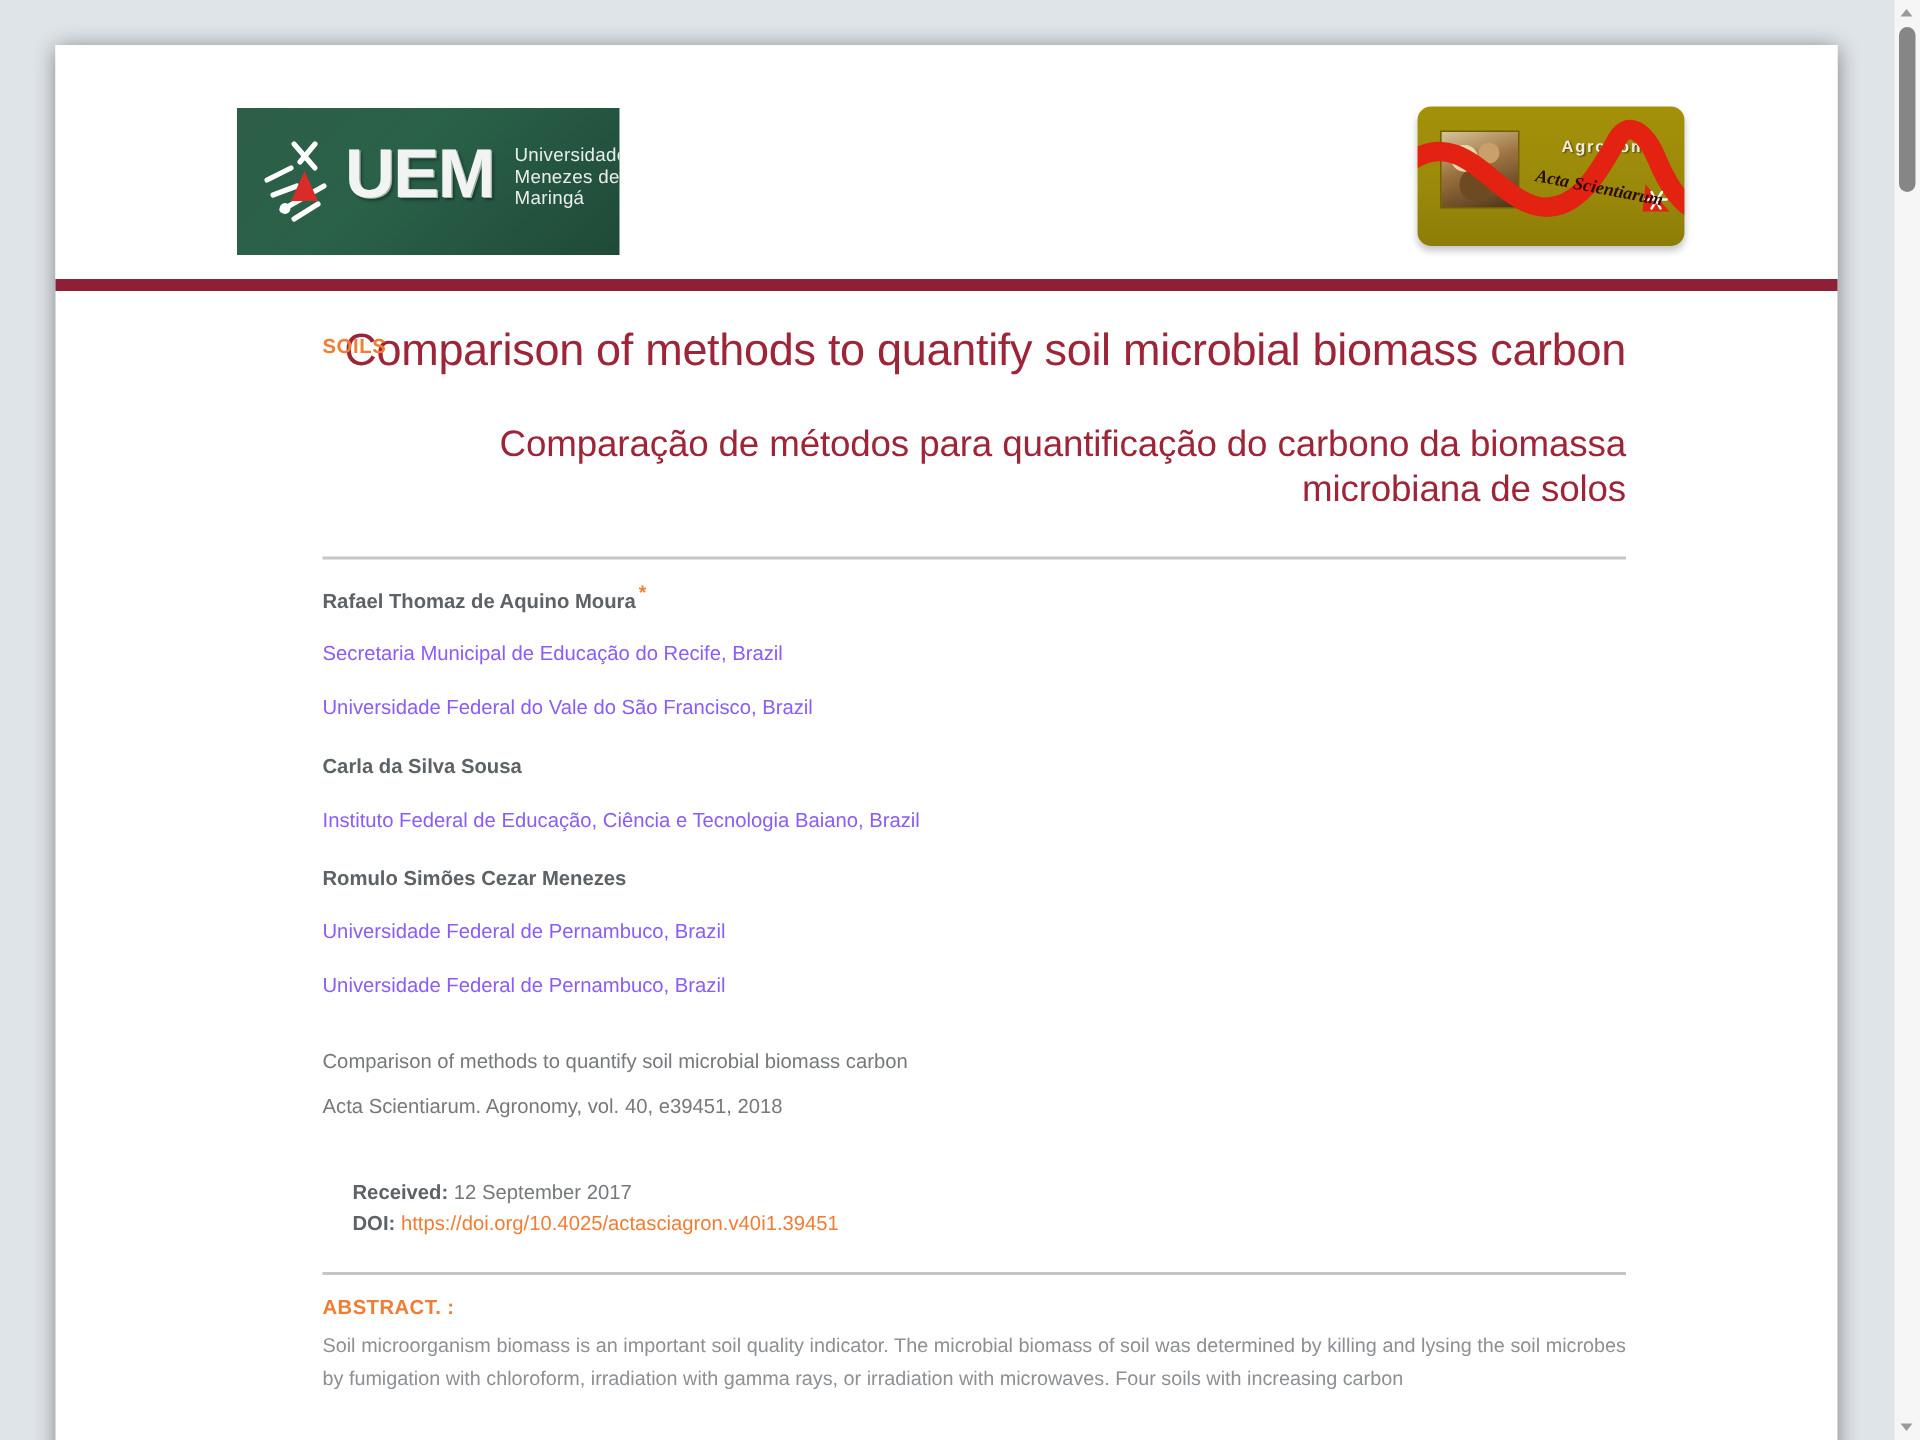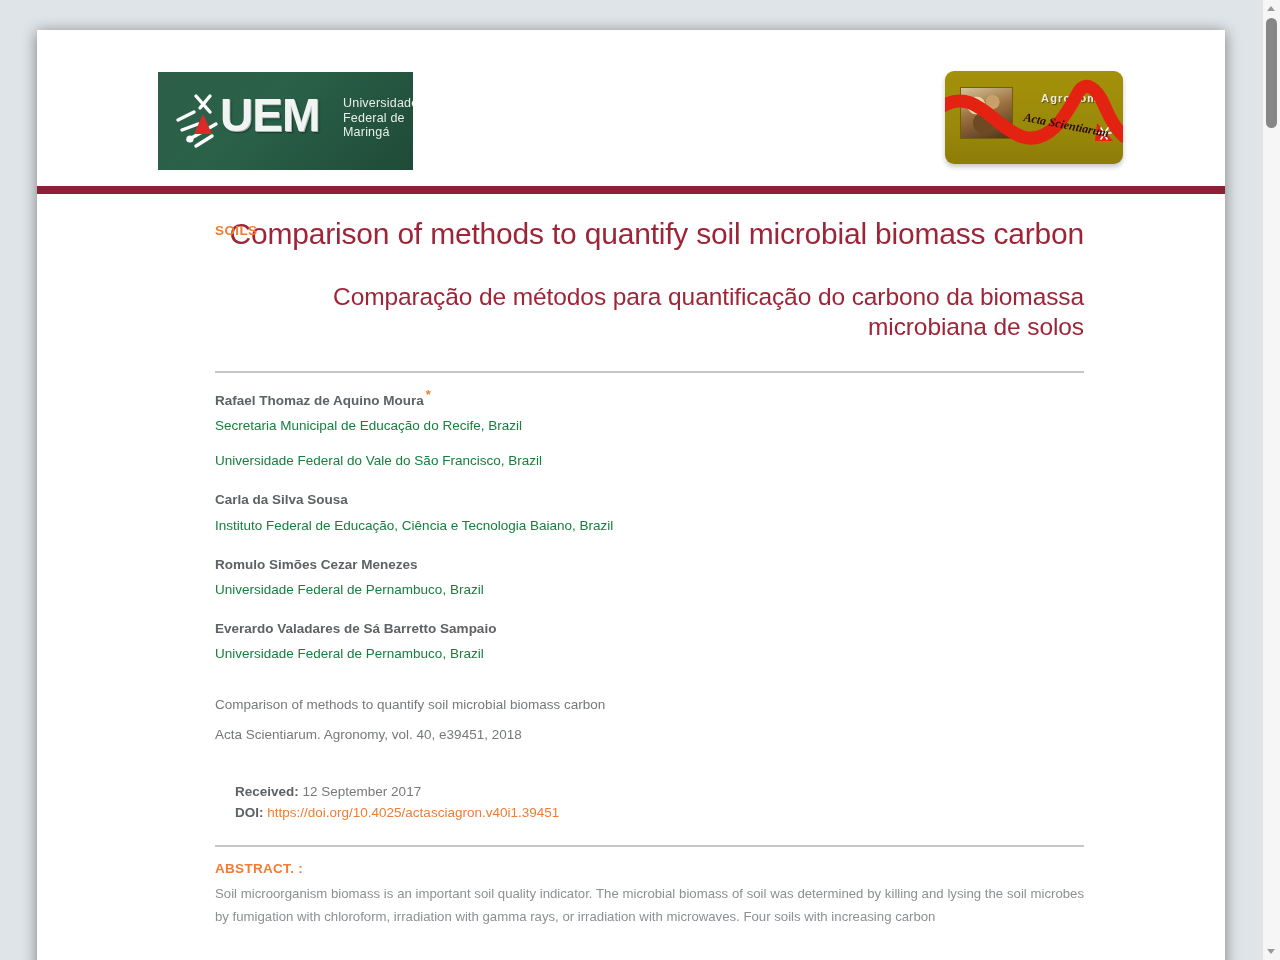--- a/index.html
+++ b/index.html
@@ -50,21 +50,21 @@
   }
   .uem-emblem {
     position: absolute;
     left: 14px;
     top: 18px;
     width: 64px;
     height: 62px;
   }
   .uem-word {
     position: absolute;
-    left: 62px;
+    left: 72px;
     top: 20px;
     font-family: "Liberation Sans", sans-serif;
     font-weight: bold;
     font-size: 46px;
     letter-spacing: -1px;
     color: #f2f4f3;
     text-shadow: 1px 1px 0 #9fb3a9, 2px 2px 2px rgba(0,0,0,0.4);
     line-height: 1;
     text-align: center;
   }
@@ -198,22 +198,22 @@
     color: #f07d33;
     font-size: 13px;
     font-weight: bold;
     vertical-align: super;
     margin-left: 2px;
   }
   .author-affil {
     font-family: "Liberation Sans", sans-serif;
     font-size: 13.5px;
     line-height: 20px;
-    color: #15803d;
-    margin-top: 6px;
+    color: #8b5cf6;
+    margin-top: 16px;
   }
 
   .meta { padding: 17px 141px 0 178px; }
   .meta-line {
     font-family: "Liberation Sans", sans-serif;
     font-size: 13.5px;
     line-height: 18px;
     color: #76797c;
     margin-bottom: 12px;
   }
@@ -317,21 +317,21 @@
             <line x1="38" y1="6" x2="28" y2="18"></line>
             <line x1="16" y1="50" x2="44" y2="34"></line>
             <line x1="24" y1="56" x2="40" y2="46"></line>
           </g>
           <polygon points="31,24 40,44 22,44" fill="#d92b27"></polygon>
           <circle cx="18" cy="49" r="3.6" fill="#ffffff"></circle>
         </svg>
         <div class="uem-word">UEM</div>
         <div class="uem-sub">
           <div>Universidade</div>
-          <div>Federal de</div>
+          <div>Menezes de</div>
           <div>Maringá</div>
         </div>
       </div>
 
       <div class="acta-logo">
         <div class="acta-thumb"></div>
         <div class="acta-agronomy">Agronomy</div>
         <svg class="acta-ribbon" viewBox="0 0 178 93">
           <path d="M -4 36 C 30 14, 50 58, 78 66 C 104 73, 120 46, 133 22 C 140 9, 152 16, 160 36 C 166 50, 172 60, 180 66" stroke="#e32212" stroke-width="13" fill="none" stroke-linecap="round"></path>
           <path d="M 152 52 L 168 70 L 150 70 Z" fill="#e32212"></path>
@@ -381,23 +381,20 @@
         </div>
 
         <div class="author-block">
           <div>
             <span class="author-name">Romulo Simões Cezar Menezes</span><span class="author-star"></span>
           </div>
           <div class="author-affil">Universidade Federal de Pernambuco, Brazil</div>
         </div>
 
         <div class="author-block">
-          <div>
-            <span class="author-name">Everardo Valadares de Sá Barretto Sampaio</span><span class="author-star"></span>
-          </div>
           <div class="author-affil">Universidade Federal de Pernambuco, Brazil</div>
         </div>
 
       </div>
 
       <div class="meta">
         <div class="meta-line">Comparison of methods to quantify soil microbial biomass carbon</div>
         <div class="meta-line">Acta Scientiarum. Agronomy, vol. 40, e39451, 2018</div>
       </div>
 

